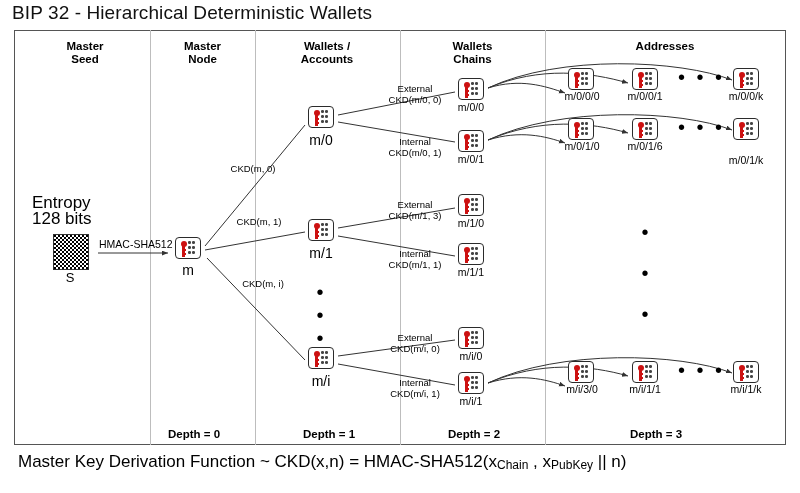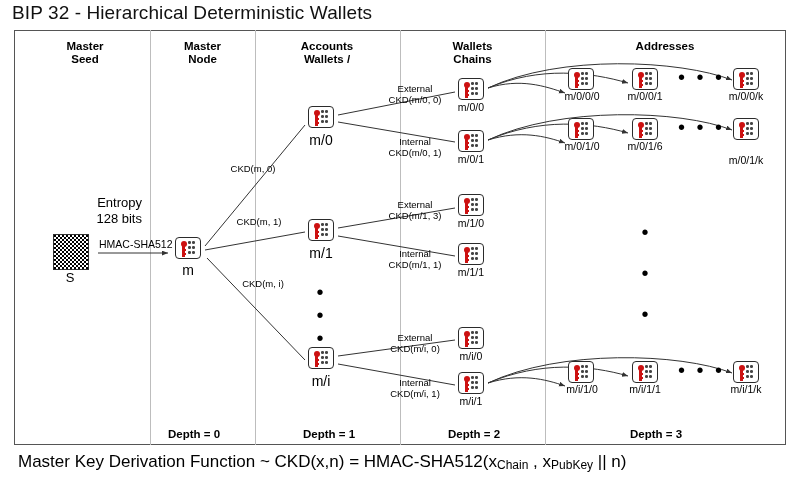--- a/index.html
+++ b/index.html
@@ -150,22 +150,22 @@
   }
   .edgelabel {
     position: absolute;
     font-size: 9.5px;
     line-height: 11px;
     color: #000;
     text-align: center;
   }
   .entropy {
     position: absolute;
-    font-size: 13px;
-    text-align: right;
+    font-size: 17px;
+    text-align: left;
     line-height: 16px;
     color: #000;
   }
   .qr {
     position: absolute;
     width: 34px;
     height: 34px;
     border: 1px solid #333;
     background:
       repeating-linear-gradient(0deg, #000 0 2px, #fff 2px 4px),
@@ -221,22 +221,22 @@
 
   <div class="colhead" style="left:40px; top:40px; width:90px;">
     <div>Master</div>
     <div>Seed</div>
   </div>
   <div class="colhead" style="left:155px; top:40px; width:95px;">
     <div>Master</div>
     <div>Node</div>
   </div>
   <div class="colhead" style="left:262px; top:40px; width:130px;">
+    <div>Wallets /</div>
     <div>Accounts</div>
-    <div>Wallets /</div>
   </div>
   <div class="colhead" style="left:405px; top:40px; width:135px;">
     <div>Wallets</div>
     <div>Chains</div>
   </div>
   <div class="colhead" style="left:550px; top:40px; width:230px;">
     <div>Addresses</div>
   </div>
 
   <svg class="lines">
@@ -574,21 +574,21 @@
       <div class="ktooth2"></div>
     <div class="dots">
         <i style="left:0;top:0"></i>
         <i style="left:4px;top:0"></i>
         <i style="left:0;top:5px"></i>
         <i style="left:4px;top:5px"></i>
         <i style="left:0;top:10px"></i>
         <i style="left:4px;top:10px"></i>
       </div>
   </div>
-  <div class="smalllabel" style="left:551px; top:383px; width:62px;">m/i/1/0</div>
+  <div class="smalllabel" style="left:551px; top:383px; width:62px;">m/i/3/0</div>
 
   <div class="keyicon" style="left:632px; top:361px;">
     <div class="kbody"></div>
       <div class="ktooth"></div>
       <div class="ktooth2"></div>
     <div class="dots">
         <i style="left:0;top:0"></i>
         <i style="left:4px;top:0"></i>
         <i style="left:0;top:5px"></i>
         <i style="left:4px;top:5px"></i>

